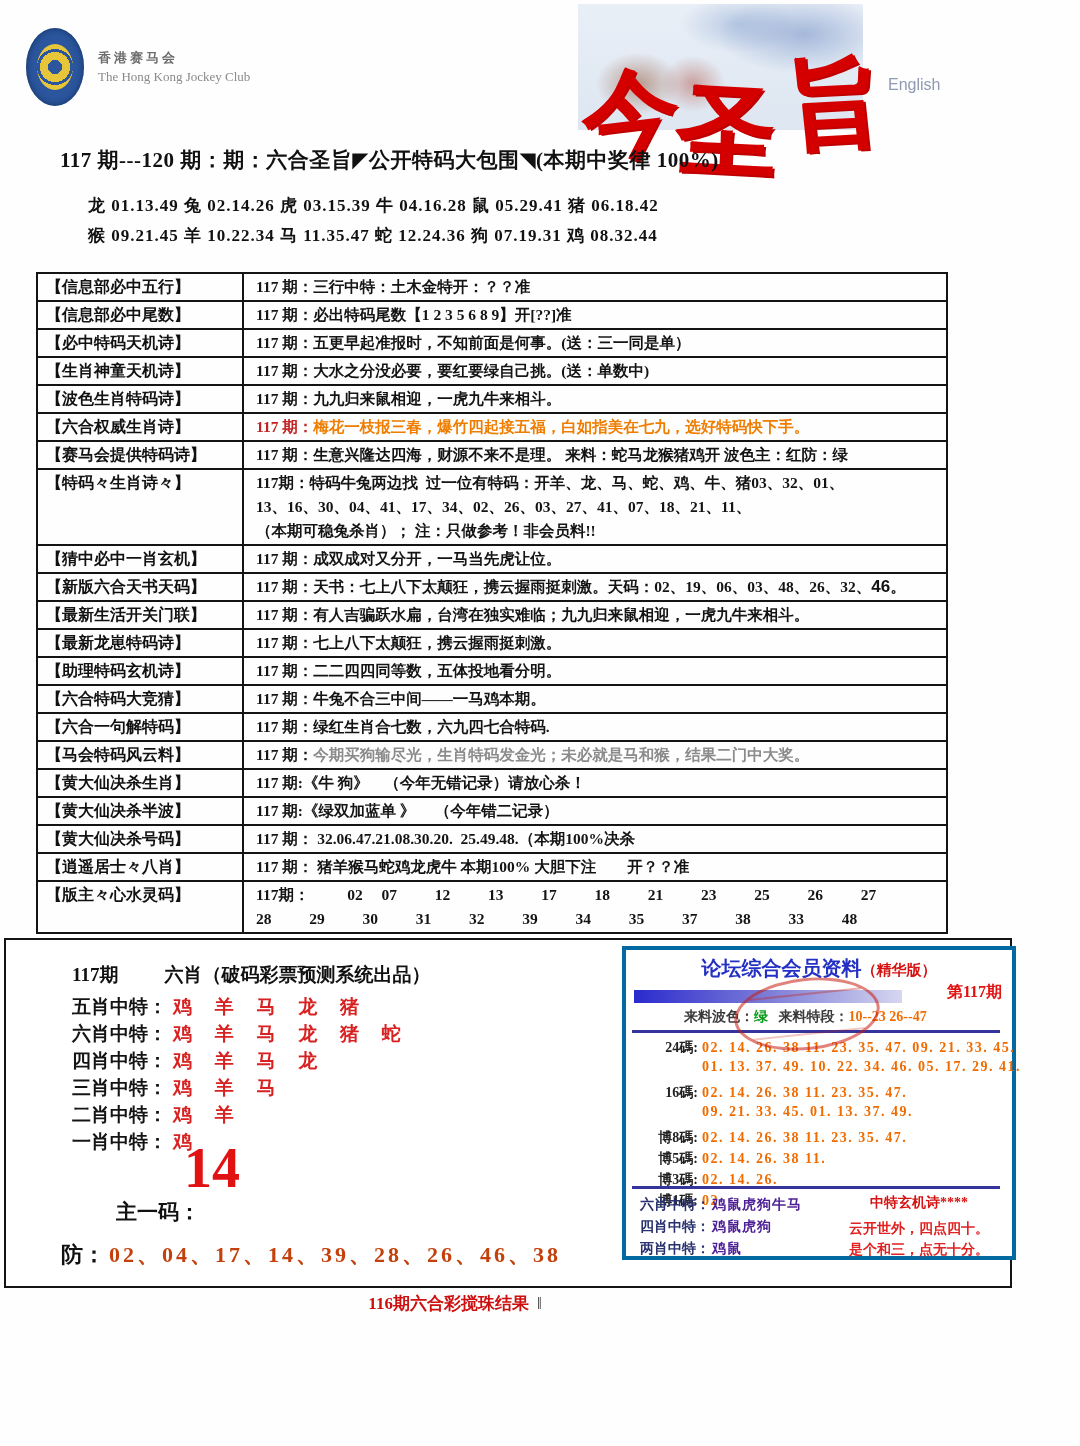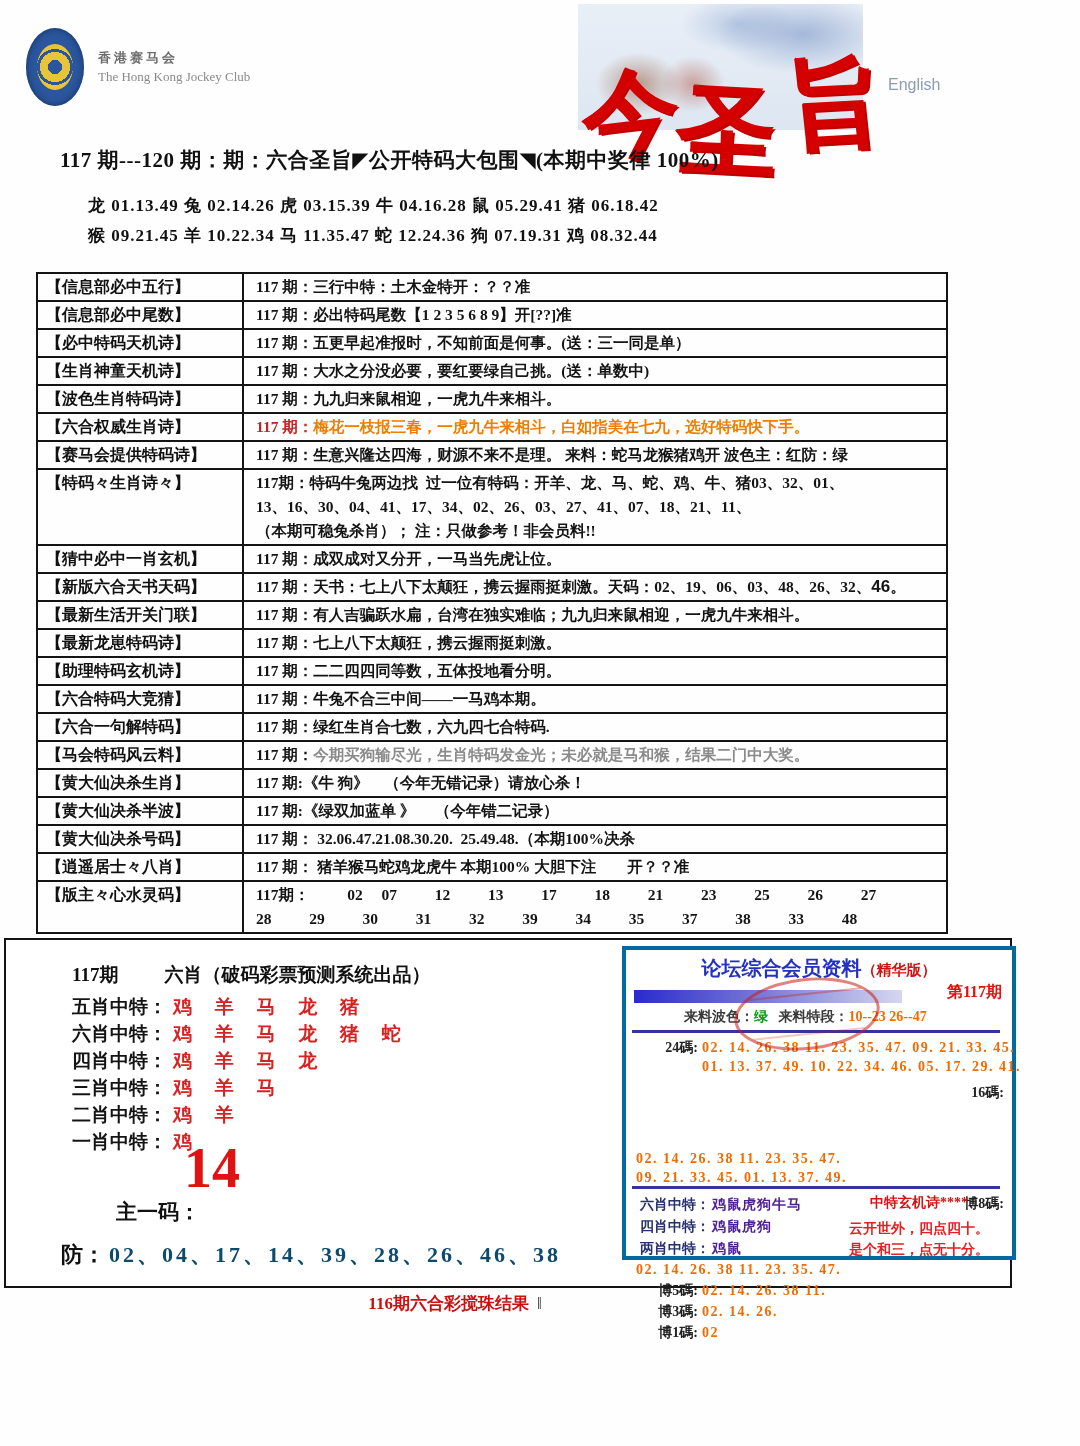--- a/index.html
+++ b/index.html
@@ -47,36 +47,36 @@
   .bottom-box{position:absolute;left:4px;top:938px;width:1004px;height:346px;border:2px solid #141414;background:#fff;}
   .sx-title{position:absolute;left:66px;top:22px;font-size:19px;font-weight:bold;}
   .sx-title .gap{display:inline-block;width:46px;}
   .sx-rows{position:absolute;left:66px;top:54px;}
   .sx-row{height:27px;font-size:19px;font-weight:bold;}
   .sx-row .lab{color:#141414;}
   .sx-row .val{color:#d82222;letter-spacing:9px;margin-left:6px;}
   .main-code-label{position:absolute;left:110px;top:258px;font-size:21px;font-weight:bold;}
   .main-code{position:absolute;left:178px;top:196px;font-size:56px;font-weight:bold;color:#e01212;}
   .fang{position:absolute;left:55px;top:300px;font-size:22px;font-weight:bold;}
-  .fang .val{color:#0c4a6e;letter-spacing:3px;margin-left:4px;margin-top:20px;}
+  .fang .val{color:#c2410c;letter-spacing:3px;margin-left:4px;margin-top:20px;}
   
   .member{position:absolute;left:616px;top:6px;width:386px;height:306px;border:4px solid #0369a1;background:#fff;}
   .m-title{position:absolute;left:0;top:5px;width:100%;text-align:center;font-weight:bold;}
   .m-title .t1{font-size:20px;color:#2330c4;}
   .m-title .t2{font-size:15px;color:#d51313;}
   .m-bar{position:absolute;left:8px;top:40px;width:268px;height:13px;
       background:linear-gradient(to right,#2a2ace,#7d7dd8,#d6d6f0);}
   .m-issue{position:absolute;right:10px;top:32px;font-size:16px;font-weight:bold;color:#e01212;}
   .m-info{position:absolute;left:58px;top:58px;font-size:14px;font-weight:bold;color:#3a3a3a;white-space:pre;}
   .m-info .green{color:#0a9a1a;} .m-info .orgv{color:#f06c00;}
   .m-div{position:absolute;left:6px;width:368px;height:3px;background:#34349c;}
   .d1{top:80px;} .d2{top:236px;}
   .m-codes{position:absolute;left:6px;top:88px;width:372px;}
   .m-crow{display:flex;margin-bottom:2px;}
-  .m-crow.gap{margin-top:7px;flex-direction:column;}
+  .m-crow.gap{margin-top:7px;}
   .m-clabel{flex:0 0 66px;text-align:right;font-size:14px;font-weight:bold;color:#222;line-height:19px;}
   .m-clines{flex:1;padding-left:4px;}
   .m-cline{font-size:14px;font-weight:bold;color:#f06c00;letter-spacing:1.5px;line-height:19px;white-space:pre;}
   .m-zrows{position:absolute;left:14px;top:246px;}
   .m-zrow{height:22px;font-size:14px;font-weight:bold;}
   .m-zrow .lab{color:#28306e;} .m-zrow .val{color:#4c1d95;margin-left:2px;letter-spacing:1px;}
   .m-poem{position:absolute;left:208px;top:244px;width:170px;text-align:center;}
   .m-poem .pt{font-size:14px;font-weight:bold;color:#d51313;margin-bottom:6px;}
   .m-poem .pl{font-size:14px;font-weight:bold;color:#e02222;line-height:21px;}
   .stamp{position:absolute;left:108px;top:28px;width:140px;height:66px;border:3px solid rgba(198,30,16,.55);
@@ -142,21 +142,21 @@
       </div>
       <div class="t-row">
         <div class="t-label">【波色生肖特码诗】</div>
         <div class="t-content">
           <div class="t-line"><span class="seg k">117 期：九九归来鼠相迎，一虎九牛来相斗。</span></div>
         </div>
       </div>
       <div class="t-row">
         <div class="t-label">【六合权威生肖诗】</div>
         <div class="t-content">
-          <div class="t-line"><span class="seg red">117 期：</span><span class="seg org">梅花一枝报三春，一虎九牛来相斗，白如指美在七九，选好特码快下手。</span></div>
+          <div class="t-line"><span class="seg red">117 期：</span><span class="seg org">梅花一枝报三春，爆竹四起接五福，白如指美在七九，选好特码快下手。</span></div>
         </div>
       </div>
       <div class="t-row">
         <div class="t-label">【赛马会提供特码诗】</div>
         <div class="t-content">
           <div class="t-line"><span class="seg k">117 期：生意兴隆达四海，财源不来不是理。 来料：蛇马龙猴猪鸡开 波色主：红防：绿</span></div>
         </div>
       </div>
       <div class="t-row">
         <div class="t-label">【特码々生肖诗々】</div>

